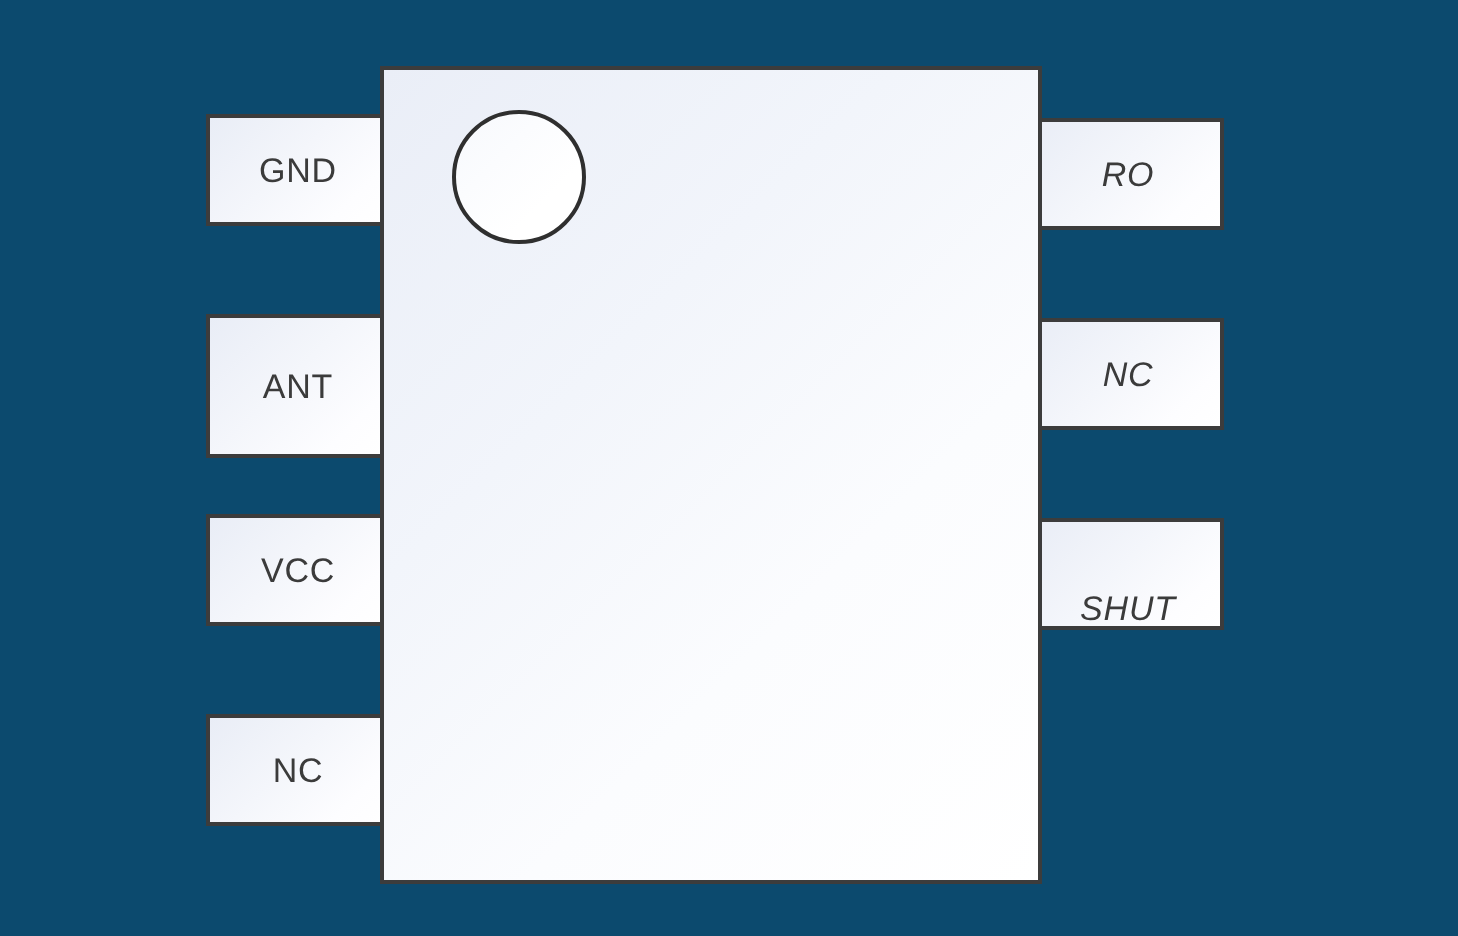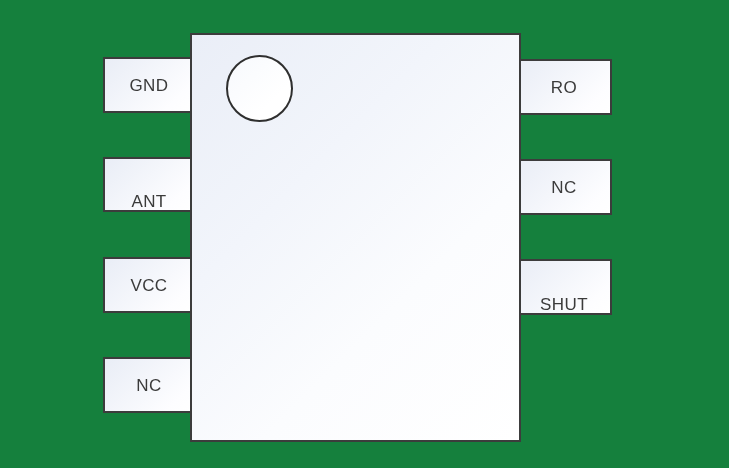--- a/index.html
+++ b/index.html
@@ -9,21 +9,21 @@
     background: #ffffff;
   }
   body {
     font-family: "Liberation Sans", sans-serif;
     -webkit-font-smoothing: antialiased;
   }
   #canvas {
     position: relative;
     width: 729px;
     height: 468px;
-    background: #15803d;
+    background: #0c4a6e;
     overflow: hidden;
   }
   .chip-body {
     position: absolute;
     left: 190px;
     top: 33px;
     width: 331px;
     height: 409px;
     box-sizing: border-box;
     border: 2px solid #3c3c3c;
@@ -59,31 +59,32 @@
     white-space: nowrap;
     user-select: none;
   }
   .pin-left {
     left: 103px;
     width: 92px;
   }
   .pin-right {
     left: 516px;
     width: 96px;
+    font-style: italic;
   }
 </style>
 </head>
 <body>
 
 <div id="canvas">
 
   <div class="pin-box pin-left" style="top:57px;height:56px;">
     <span class="pin-label">GND</span>
   </div>
-  <div class="pin-box pin-left" style="top:157px;height:55px;align-items:flex-end;">
+  <div class="pin-box pin-left" style="top:157px;height:72px;">
     <span class="pin-label">ANT</span>
   </div>
   <div class="pin-box pin-left" style="top:257px;height:56px;">
     <span class="pin-label">VCC</span>
   </div>
   <div class="pin-box pin-left" style="top:357px;height:56px;">
     <span class="pin-label">NC</span>
   </div>
 
   <div class="pin-box pin-right" style="top:59px;height:56px;">

